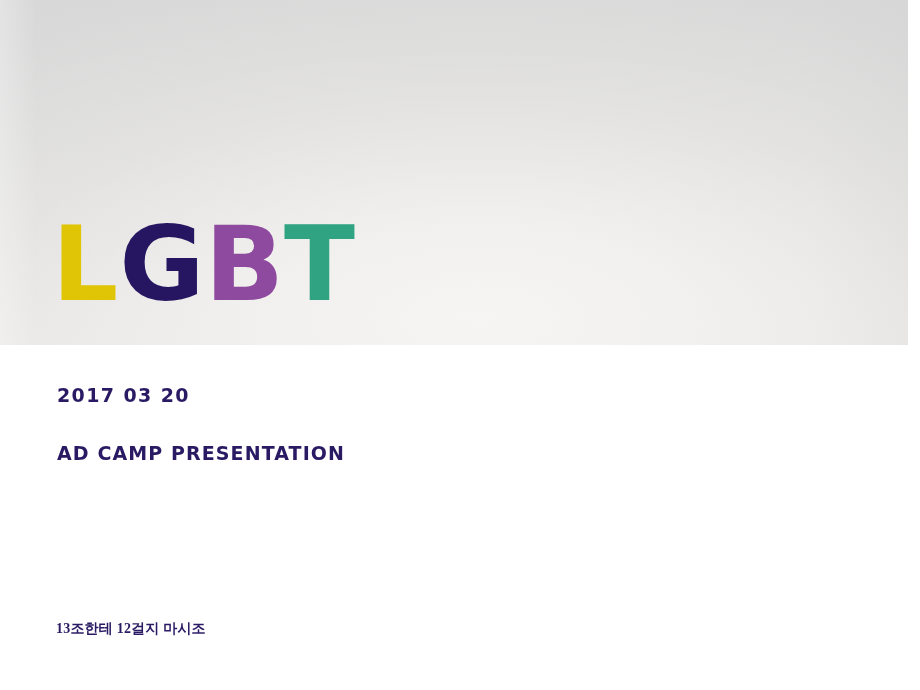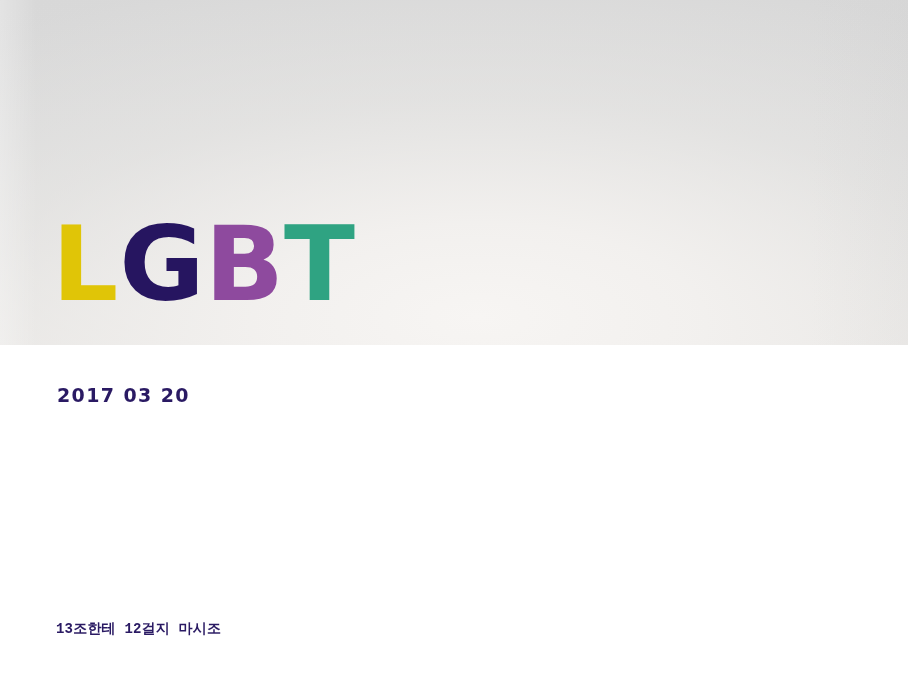--- a/index.html
+++ b/index.html
@@ -91,37 +91,38 @@
     font-weight: 700;
     font-size: 19px;
     letter-spacing: 1.1px;
     margin: 36px 0 0 0;
   }
   .footnote {
     position: absolute;
     left: 56px;
     top: 620px;
     color: #2a1a63;
-    font-family: Liberation Mono, monospace;
+    font-family: Liberation Serif, serif;
     font-weight: 700;
     font-size: 14px;
     letter-spacing: 0.2px;
     margin: 0;
   }
 </style>
 </head>
 <body>
 
 <div class="slide">
 
   <div class="hero-band"></div>
 
   <div class="wordmark">
     <span class="ltr ltr-l" style="color: rgb(224, 197, 7);">L</span><span class="ltr ltr-g" style="color: rgb(38, 21, 96);">G</span><span class="ltr ltr-b" style="color: rgb(142, 74, 158);">B</span><span class="ltr ltr-t" style="color: rgb(47, 163, 130);">T</span>
   </div>
 
   <div class="meta">
     <p class="meta-date" style="color: rgb(42, 26, 99);">2017 03 20</p>
+    <p class="meta-subtitle" style="color: rgb(42, 26, 99);">AD CAMP PRESENTATION</p>
   </div>
 
   <p class="footnote" style="color: rgb(42, 26, 99);">13조한테 12걸지 마시조</p>
 
 </div>
 
 </body></html>

